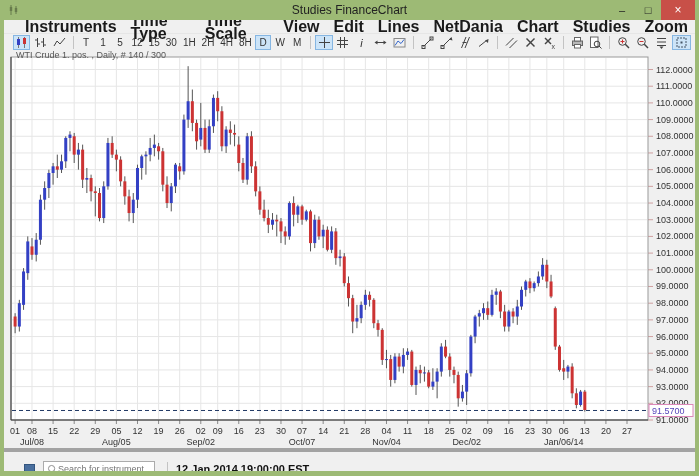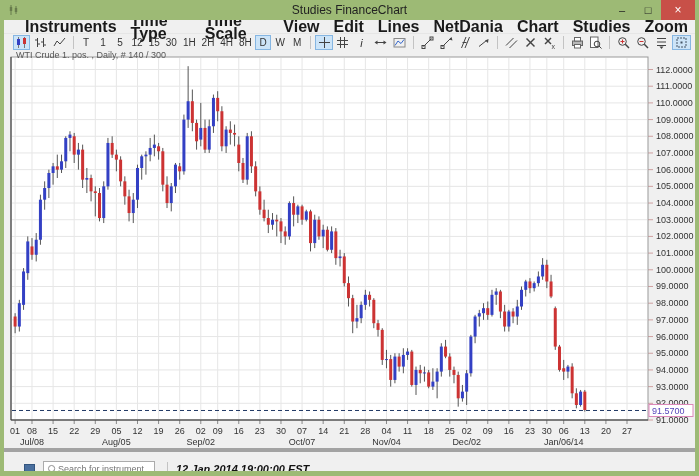--- a/index.html
+++ b/index.html
@@ -27,21 +27,21 @@
   .tsep{ width:1px; height:13px; background:#c3c3c3; margin:0 4px; display:inline-block;}
   .tb-right{ margin-left:auto; display:flex; }
   .chart-region{ position:relative; width:691px; height:397px; background:#f0f0f0;}
   .instrument-label{ position:absolute; top:0px; left:12px; font-size:9px; color:#555; z-index:3; line-height:9px;}
   .statusbar{ height:38px; background:#f0f0f0; display:flex; align-items:center; padding-left:20px; border-top:4px solid #a3a3a3;}
   .status-square{ width:11px; height:11px; background:#4a6f9e; border:1px solid #33557f; display:inline-block;}
   .searchbox{ margin-left:8px; width:112px; height:16px; background:#fff; border:1px solid #ababab;
     display:flex; align-items:center; padding:0 3px; }
   .searchbox input{ border:none; outline:none; width:90px; font-size:9px; color:#333; font-family:"Liberation Sans",sans-serif;}
   .status-sep{ width:1px; height:15px; background:#c3c3c3; margin:0 8px 0 12px;}
-  .timestamp{ font-size:11px; font-weight:bold; color:#111;font-style:italic; }
+  .timestamp{ font-size:11px; font-weight:bold; color:#111; }
   svg text{ font-family:"Liberation Sans", sans-serif; }
 </style>
 </head>
 <body>
 
 <div class="window">
 
   <div class="titlebar">
     <span class="app-icon">
       <svg width="12" height="12" viewBox="0 0 12 12">

